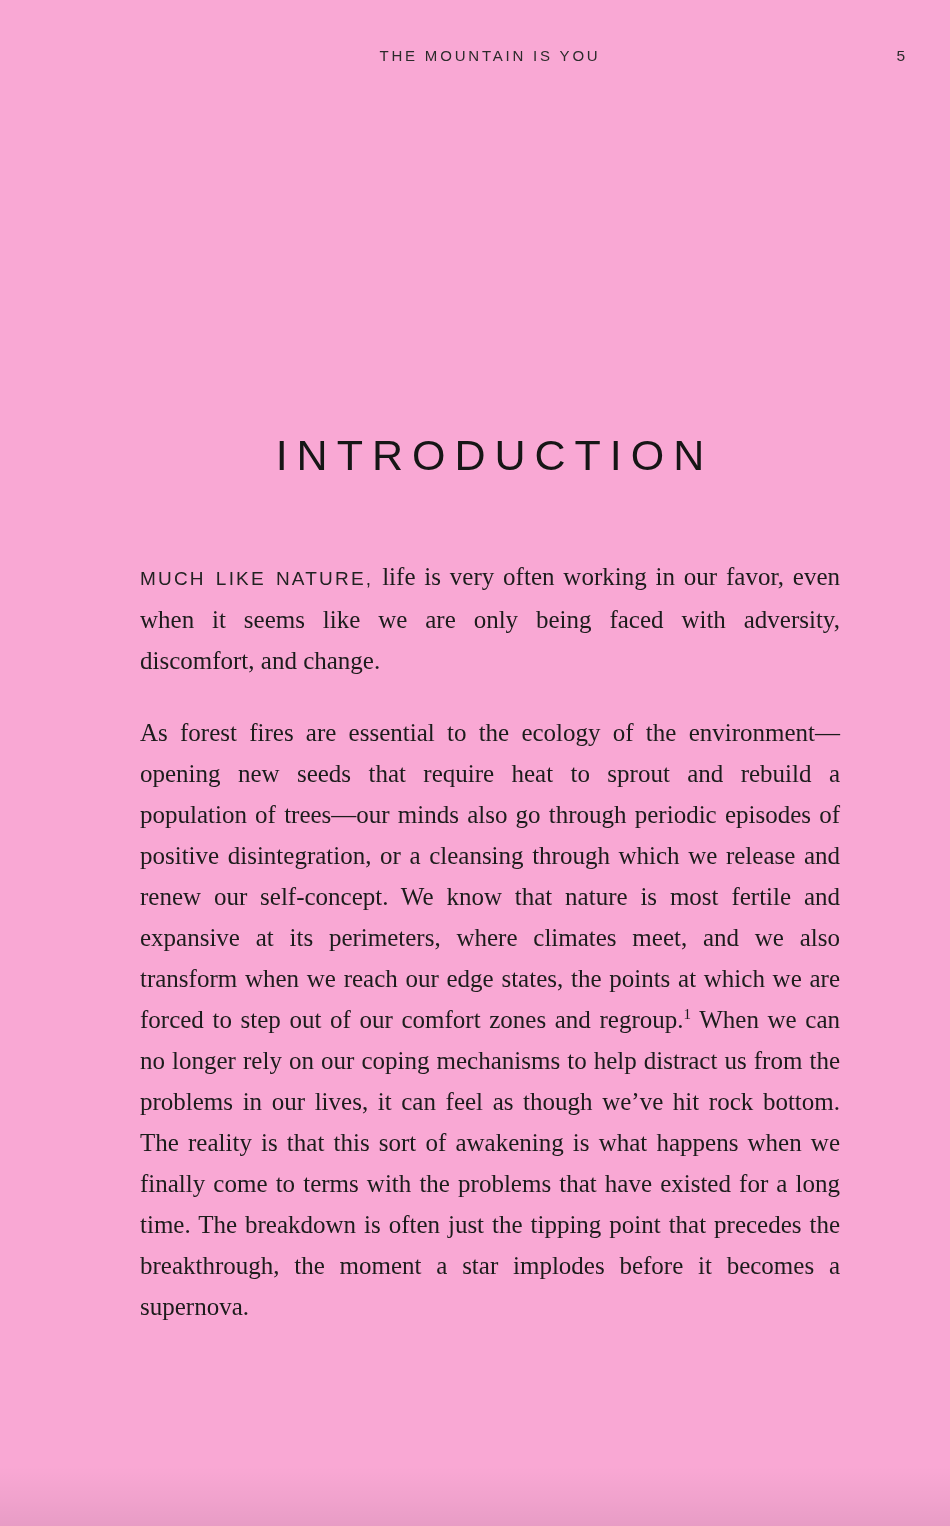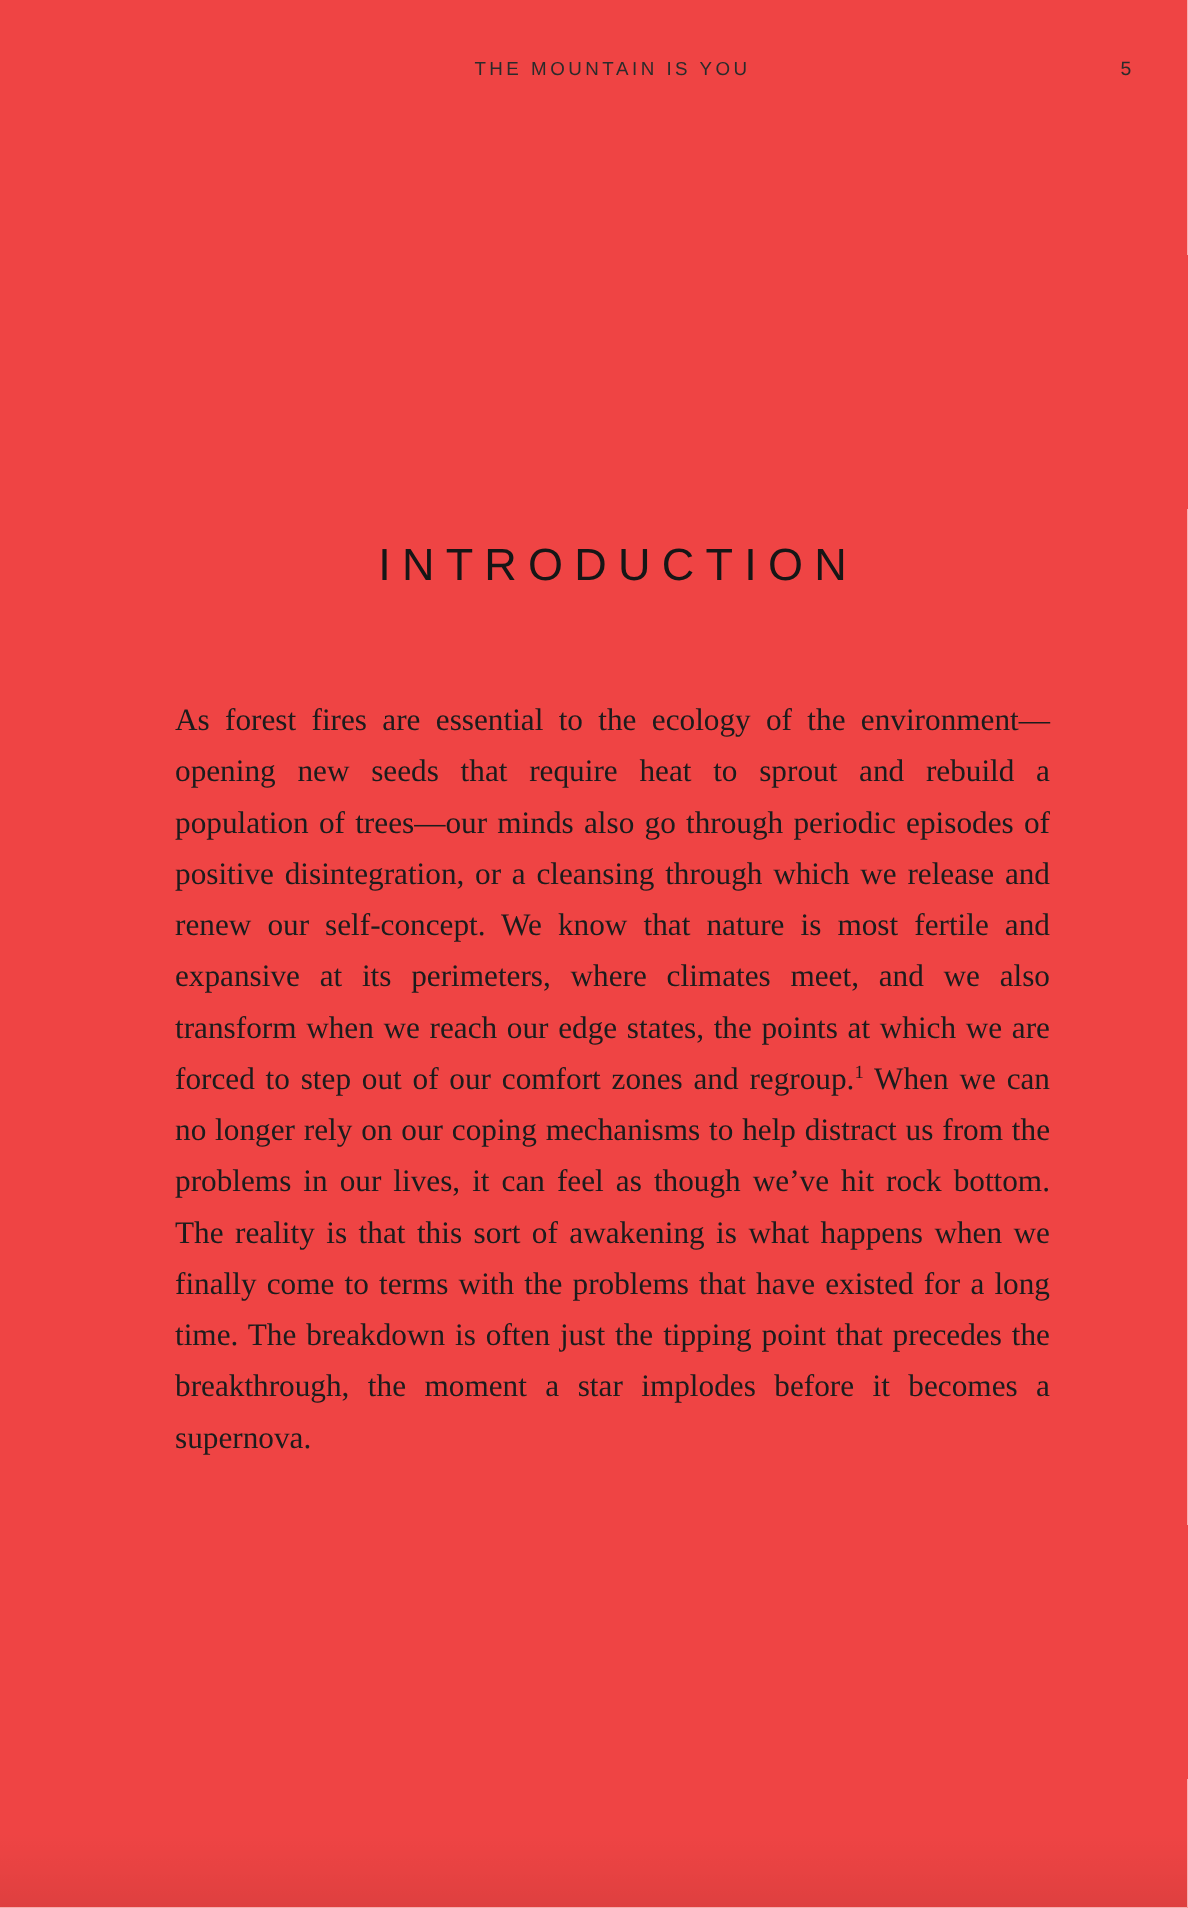--- a/index.html
+++ b/index.html
@@ -4,21 +4,21 @@
 <style>
   html, body {
     margin: 0;
     padding: 0;
     background: #ffffff;
   }
   .page {
     position: relative;
     width: 950px;
     height: 1526px;
-    background: #ef4444;
+    background: #f9a8d4;
     overflow: hidden;
     font-family: "Liberation Serif", serif;
     color: #1c1c1c;
   }
 
   
   .running-header {
     position: absolute;
     top: 47px;
     left: 140px;
@@ -44,21 +44,21 @@
 
   
   .chapter-title {
     position: absolute;
     top: 431px;
     left: 140px;
     width: 700px;
     margin: 0;
     text-align: center;
     font-family: "Liberation Sans", sans-serif;
-    font-size: 36px;
+    font-size: 43px;
     font-weight: 500;
     letter-spacing: 9px;
     text-indent: 9px; 
     color: #161616;
   }
 
   
   .body-text {
     position: absolute;
     top: 556px;
@@ -111,20 +111,23 @@
   <div class="running-header">
     <span class="running-title">THE MOUNTAIN IS YOU</span>
   </div>
 
   <span class="page-number">5</span>
 
   <h1 class="chapter-title">INTRODUCTION</h1>
 
   <main class="body-text">
 
+    <p>
+      <span class="lead-small-caps">MUCH LIKE NATURE,</span><span> life is very often working in our favor, even when it seems like we are only being faced with adversity, discomfort, and change.</span>
+    </p>
 
     <p>
       <span>As forest fires are essential to the ecology of the environment—opening new seeds that require heat to sprout and rebuild a population of trees—our minds also go through periodic episodes of positive disintegration, or a cleansing through which we release and renew our self-concept. We know that nature is most fertile and expansive at its perimeters, where climates meet, and we also transform when we reach our edge states, the points at which we are forced to step out of our comfort zones and regroup.</span><sup class="footnote-marker">1</sup><span> When we can no longer rely on our coping mechanisms to help distract us from the problems in our lives, it can feel as though we’ve hit rock bottom. The reality is that this sort of awakening is what happens when we finally come to terms with the problems that have existed for a long time. The breakdown is often just the tipping point that precedes the breakthrough, the moment a star implodes before it becomes a supernova.</span>
     </p>
 
   </main>
 
   <div class="page-bottom-shadow"></div>
 
 </div>

